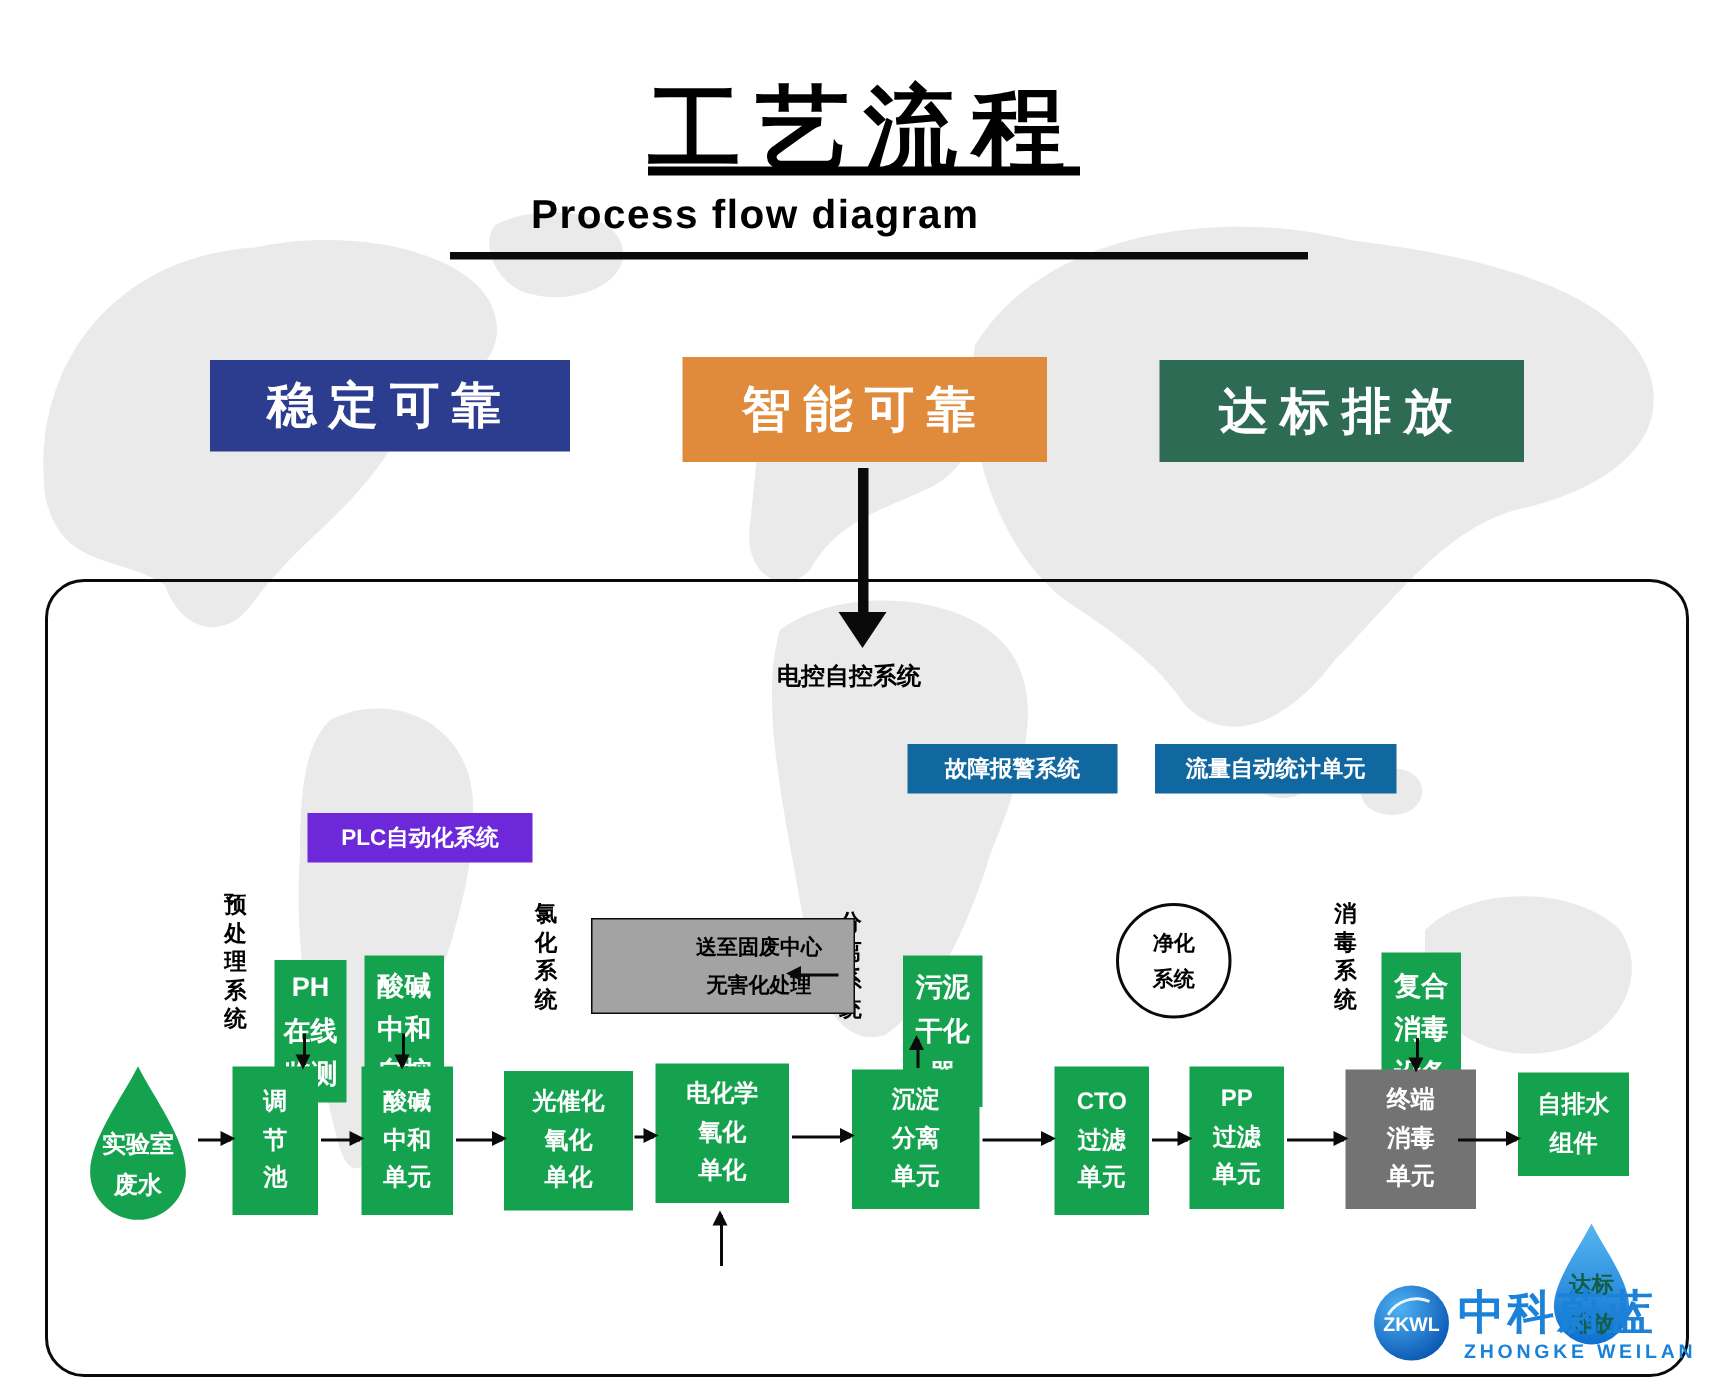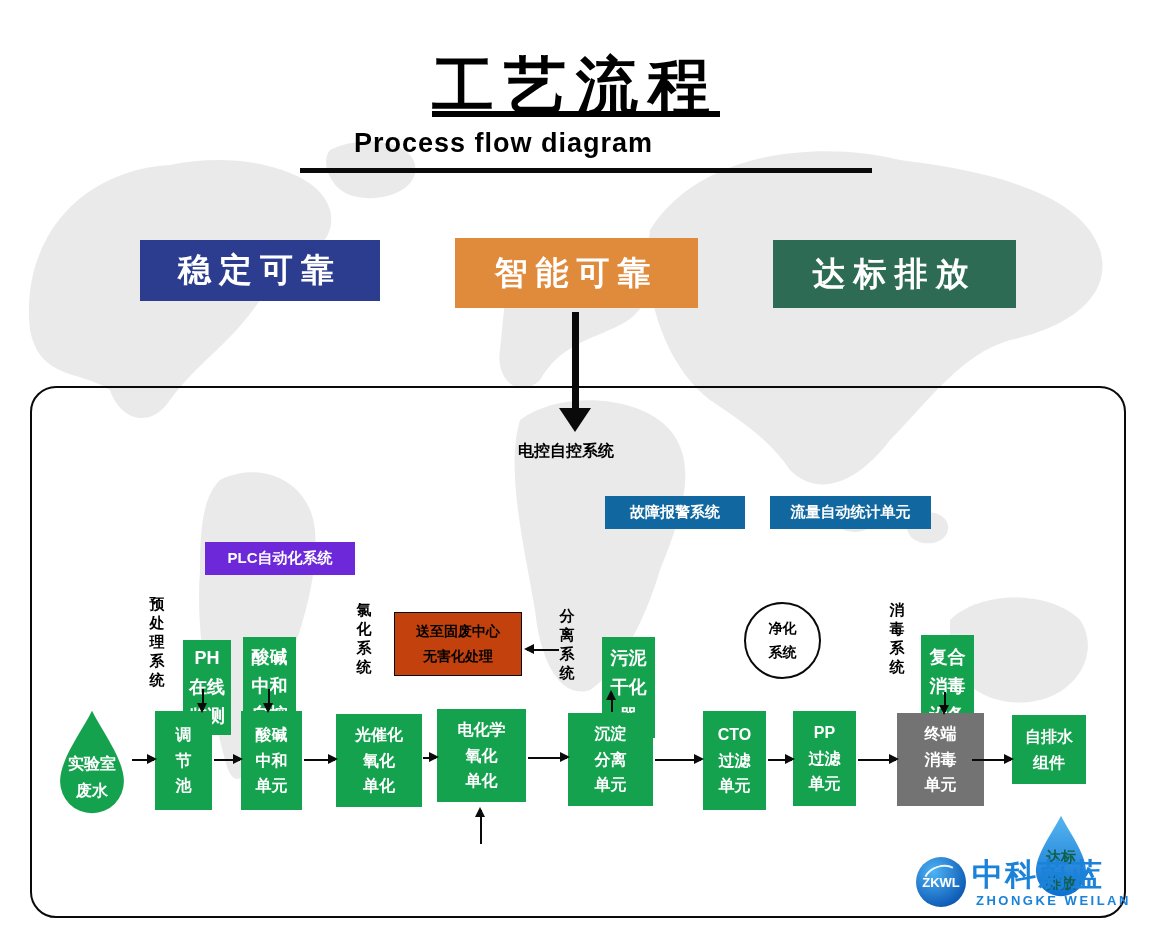--- a/index.html
+++ b/index.html
@@ -24,21 +24,21 @@
   
   .ctrl-title{left:456px;top:441px;width:220px;text-align:center;font-size:16px;font-weight:800;z-index:2;}
   .bluebox{display:flex;align-items:center;justify-content:center;color:#fff;font-size:15px;font-weight:800;height:33px;z-index:2;}
   
   .vlabel{font-size:15px;font-weight:800;line-height:19px;white-space:pre-line;text-align:center;width:22px;z-index:2;}
   
   .gbox{display:flex;align-items:center;justify-content:center;color:#fff;font-weight:800;text-align:center;white-space:pre-line;z-index:2;}
   .aux{font-size:18px;line-height:1.6;margin-top:48px;}
   .stage{font-size:16px;line-height:1.6;}
   
-  .note{display:flex;align-items:center;justify-content:center;background:#c2410c;border:1.5px solid #0a0a0a;font-size:14px;font-weight:800;text-align:center;white-space:pre-line;line-height:1.8;z-index:2;}
+  .note{display:flex;align-items:center;justify-content:center;background:#a3a3a3;border:1.5px solid #0a0a0a;font-size:14px;font-weight:800;text-align:center;white-space:pre-line;line-height:1.8;z-index:2;padding-left:48px;}
   .pcircle{display:flex;align-items:center;justify-content:center;border:2px solid #0a0a0a;border-radius:50%;font-size:14px;font-weight:800;text-align:center;white-space:pre-line;line-height:1.7;z-index:2;}
   
   .harrow{height:0;border-top:2.5px solid #0a0a0a;z-index:2;}
   .harrow.right::after{content:"";position:absolute;right:-3px;top:-7px;border-left:10px solid #0a0a0a;border-top:5.5px solid transparent;border-bottom:5.5px solid transparent;}
   .harrow.left::after{content:"";position:absolute;left:-3px;top:-7px;border-right:10px solid #0a0a0a;border-top:5.5px solid transparent;border-bottom:5.5px solid transparent;}
   .varrow{width:0;border-left:2.5px solid #0a0a0a;z-index:2;}
   .varrow.down::after{content:"";position:absolute;bottom:-3px;left:-7px;border-top:10px solid #0a0a0a;border-left:5.5px solid transparent;border-right:5.5px solid transparent;}
   .varrow.up::after{content:"";position:absolute;top:-3px;left:-7px;border-bottom:10px solid #0a0a0a;border-left:5.5px solid transparent;border-right:5.5px solid transparent;}
   
   .droptext{position:absolute;left:0;width:100%;text-align:center;color:#fff;font-weight:800;white-space:pre-line;z-index:3;}

